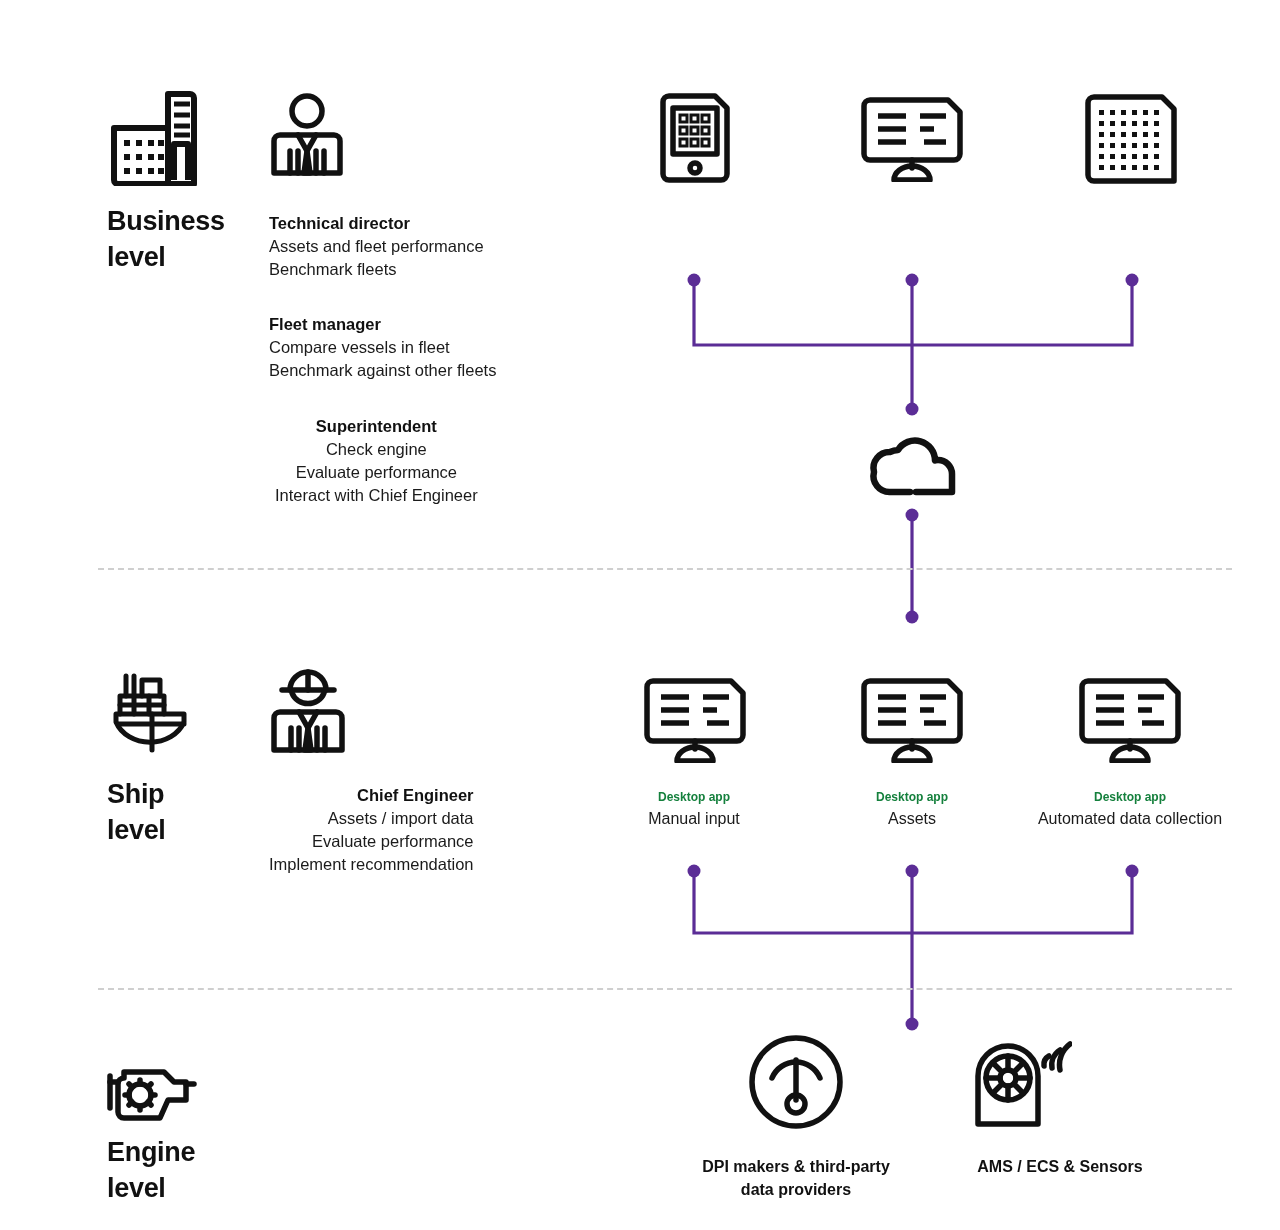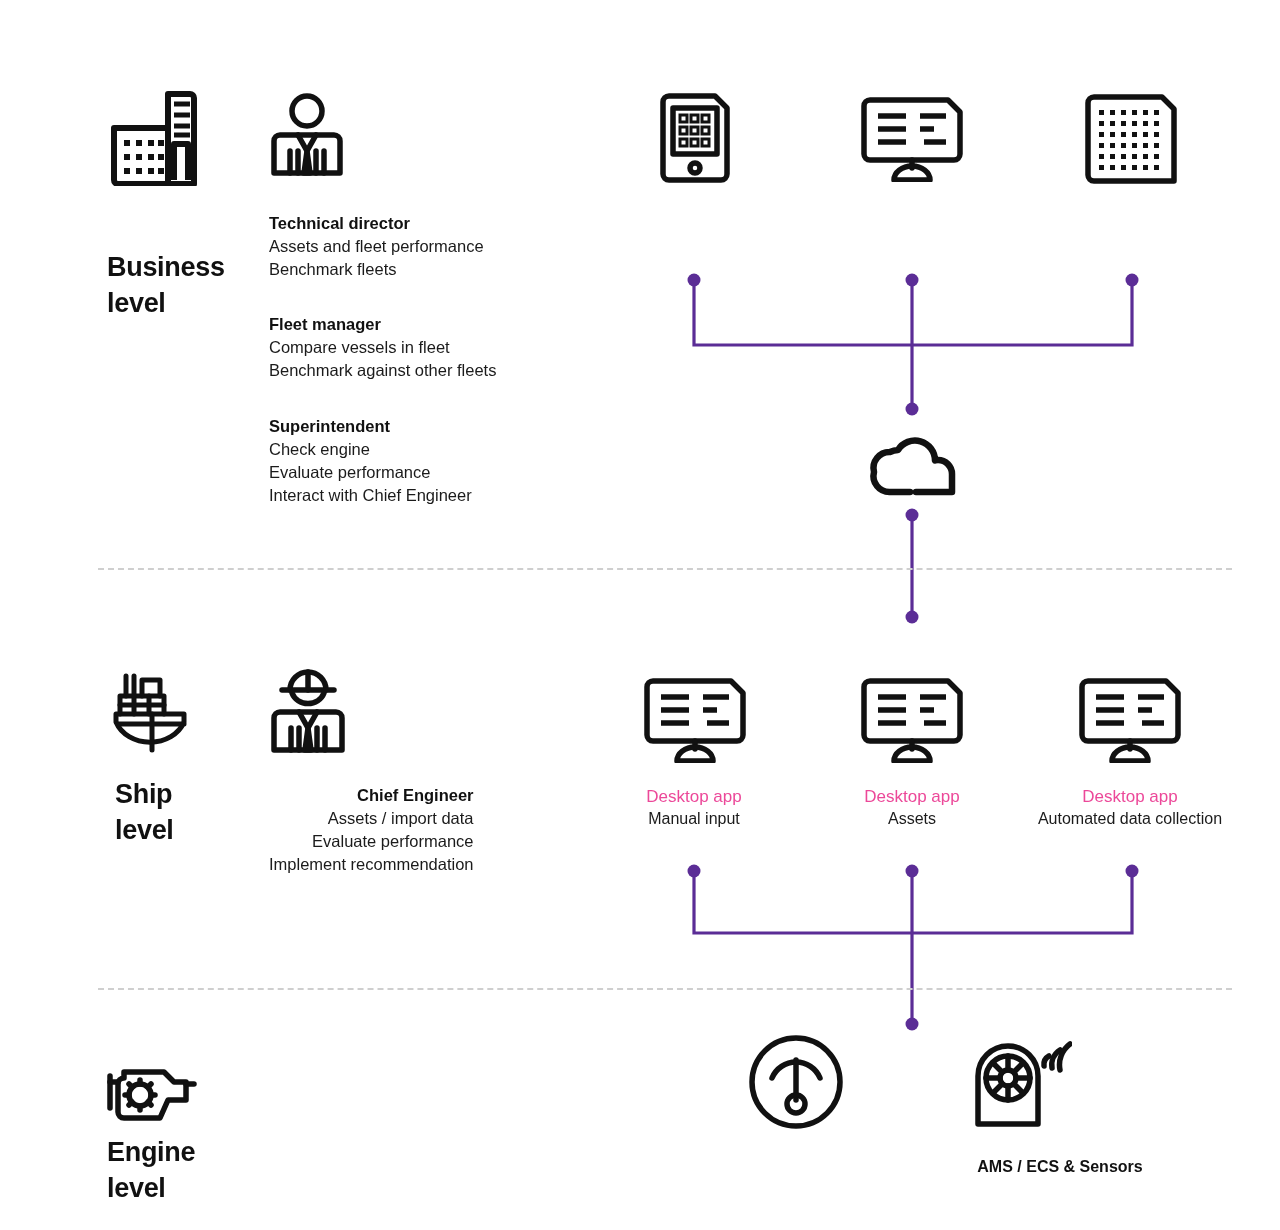--- a/index.html
+++ b/index.html
@@ -35,24 +35,24 @@
   .role-line {
     font-size: 16.5px;
     font-weight: normal;
     line-height: 23px;
     color: #1b1b1b;
   }
 
   
   .node-caption { text-align: center; width: 200px; }
   .node-title {
-    font-size: 17px;
-    font-weight: normal;
+    font-size: 12px;
+    font-weight: bold;
     line-height: 22px;
-    color: #ec4899;
+    color: #15803d;
   }
   .node-sub {
     font-size: 16px;
     font-weight: normal;
     line-height: 22px;
     color: #1b1b1b;
   }
   .node-caption-bold-multi {
     text-align: center;
     width: 220px;
@@ -151,36 +151,36 @@
         <path d="M22,80 L22,58"></path>
         <path d="M30,80 L30,58"></path>
         <path d="M48,80 L48,58"></path>
         <path d="M56,80 L56,58"></path>
         <path d="M30,42 L39,58 L48,42"></path>
         <path d="M39,58 L36,80 L42,80 Z"></path>
       </g>
     </svg>
   </div>
 
-  <div class="abs level-title" style="left:107px; top:203px; width:180px;margin-top:46px;">Business
+  <div class="abs level-title" style="left:107px; top:203px; width:180px;">Business
 level</div>
 
   <div class="abs" style="left:269px; top:212px;">
     <div class="role-title">Technical director</div>
     <div class="role-line">Assets and fleet performance</div>
     <div class="role-line">Benchmark fleets</div>
   </div>
 
   <div class="abs" style="left:269px; top:313px;">
     <div class="role-title">Fleet manager</div>
     <div class="role-line">Compare vessels in fleet</div>
     <div class="role-line">Benchmark against other fleets</div>
   </div>
 
-  <div class="abs" style="left:269px; top:415px;">
+  <div class="abs" style="left:275px; top:415px;text-align:center;">
     <div class="role-title">Superintendent</div>
     <div class="role-line">Check engine</div>
     <div class="role-line">Evaluate performance</div>
     <div class="role-line">Interact with Chief Engineer</div>
   </div>
 
   <div class="abs" style="left:659px; top:92px;">
     <svg class="icon-svg" width="72" height="92" viewBox="0 0 72 92">
       <g fill="none" stroke="#111" stroke-width="5.5" stroke-linejoin="round">
         <path d="M4,10 a6,6 0 0 1 6,-6 L56,4 L68,16 L68,82 a6,6 0 0 1 -6,6 L10,88 a6,6 0 0 1 -6,-6 Z"></path>
@@ -301,21 +301,21 @@
         <path d="M23,82 L23,60"></path>
         <path d="M31,82 L31,60"></path>
         <path d="M49,82 L49,60"></path>
         <path d="M57,82 L57,60"></path>
         <path d="M31,44 L40,60 L49,44"></path>
         <path d="M40,60 L37,82 L43,82 Z"></path>
       </g>
     </svg>
   </div>
 
-  <div class="abs level-title" style="left:107px; top:776px; width:180px;margin-left:8px;">Ship
+  <div class="abs level-title" style="left:107px; top:776px; width:180px;">Ship
 level</div>
 
   <div class="abs" style="left:269px; top:784px;text-align:right;">
     <div class="role-title">Chief Engineer</div>
     <div class="role-line">Assets / import data</div>
     <div class="role-line">Evaluate performance</div>
     <div class="role-line">Implement recommendation</div>
   </div>
 
   <div class="abs" style="left:643px; top:677px;">
@@ -432,16 +432,17 @@
           <path d="M46,52 L55,61"></path>
         <path d="M55,31 L46,40"></path>
           <path d="M34,52 L25,61"></path>
         <path d="M76,34 a10,10 0 0 1 5,-10"></path>
         <path d="M84,36 a18,18 0 0 1 8,-18"></path>
         <path d="M92,38 a26,26 0 0 1 10,-26"></path>
       </g>
     </svg>
   </div>
 
+  <div class="abs node-caption-bold-multi" style="left:686px; top:1155px;">DPI makers &amp; third-party data providers</div>
 
   <div class="abs node-caption-bold-multi" style="left:950px; top:1155px; width:220px;">AMS / ECS &amp; Sensors</div>
 
 </div>
 
 </body></html>

